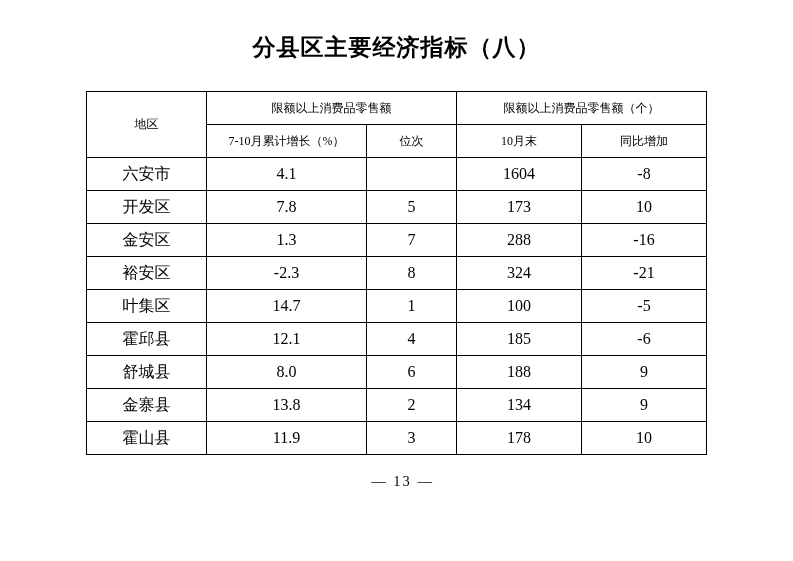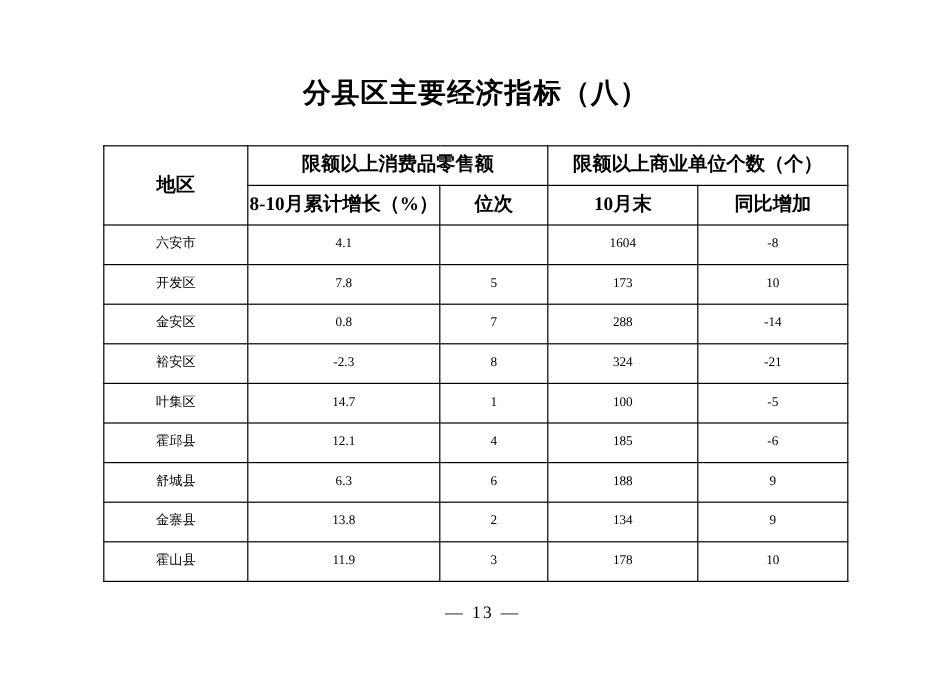--- a/index.html
+++ b/index.html
@@ -19,49 +19,49 @@
     width: 793px;
     height: 561px;
     box-sizing: border-box;
   }
   .doc-title {
     text-align: center;
     font-family: "Liberation Serif", serif;
     font-size: 23px;
     font-weight: bold;
     letter-spacing: 1px;
-    margin-top: 62px;
+    margin-top: 32px;
     margin-bottom: 0;
     color: #000;
   }
   .table-wrap {
     margin-top: 28px;
     display: flex;
     justify-content: center;
   }
   table.main-table {
     border-collapse: collapse;
     width: 620px;
     table-layout: fixed;
   }
   table.main-table th,
   table.main-table td {
     border: 1px solid #000000;
     text-align: center;
     vertical-align: middle;
     font-family: "Liberation Serif", serif;
-    font-size: 11px;
+    font-size: 16px;
     color: #000;
     padding: 0;
     height: 32px;
     line-height: 1.2;
   }
   table.main-table th {
-    font-weight: bold;
-    font-size: 16px;
+    font-weight: normal;
+    font-size: 12px;
   }
   .col-region { width: 120px; }
   .col-growth { width: 160px; }
   .col-rank   { width: 90px;  }
   .col-count  { width: 125px; }
   .col-inc    { width: 125px; }
 
   .hdr-region {
     font-size: 15px;
   }
@@ -91,24 +91,24 @@
         <col class="col-region">
         <col class="col-growth">
         <col class="col-rank">
         <col class="col-count">
         <col class="col-inc">
       </colgroup>
       <thead>
         <tr>
           <th class="hdr-region" rowspan="2">地区</th>
           <th colspan="2">限额以上消费品零售额</th>
-          <th colspan="2">限额以上商业单位个数（个）</th>
+          <th colspan="2">限额以上消费品零售额（个）</th>
         </tr>
         <tr>
-          <th>8-10月累计增长（%）</th>
+          <th>7-10月累计增长（%）</th>
           <th>位次</th>
           <th>10月末</th>
           <th>同比增加</th>
         </tr>
       </thead>
       <tbody id="table-body">
           <tr>
             <td>六安市</td>
             <td>4.1</td>
             <td></td>
@@ -117,24 +117,24 @@
           </tr>
           <tr>
             <td>开发区</td>
             <td>7.8</td>
             <td>5</td>
             <td>173</td>
             <td>10</td>
           </tr>
           <tr>
             <td>金安区</td>
-            <td>0.8</td>
+            <td>1.3</td>
             <td>7</td>
             <td>288</td>
-            <td>-14</td>
+            <td>-16</td>
           </tr>
           <tr>
             <td>裕安区</td>
             <td>-2.3</td>
             <td>8</td>
             <td>324</td>
             <td>-21</td>
           </tr>
           <tr>
             <td>叶集区</td>
@@ -145,21 +145,21 @@
           </tr>
           <tr>
             <td>霍邱县</td>
             <td>12.1</td>
             <td>4</td>
             <td>185</td>
             <td>-6</td>
           </tr>
           <tr>
             <td>舒城县</td>
-            <td>6.3</td>
+            <td>8.0</td>
             <td>6</td>
             <td>188</td>
             <td>9</td>
           </tr>
           <tr class="row-bold">
             <td>金寨县</td>
             <td>13.8</td>
             <td>2</td>
             <td>134</td>
             <td>9</td>

